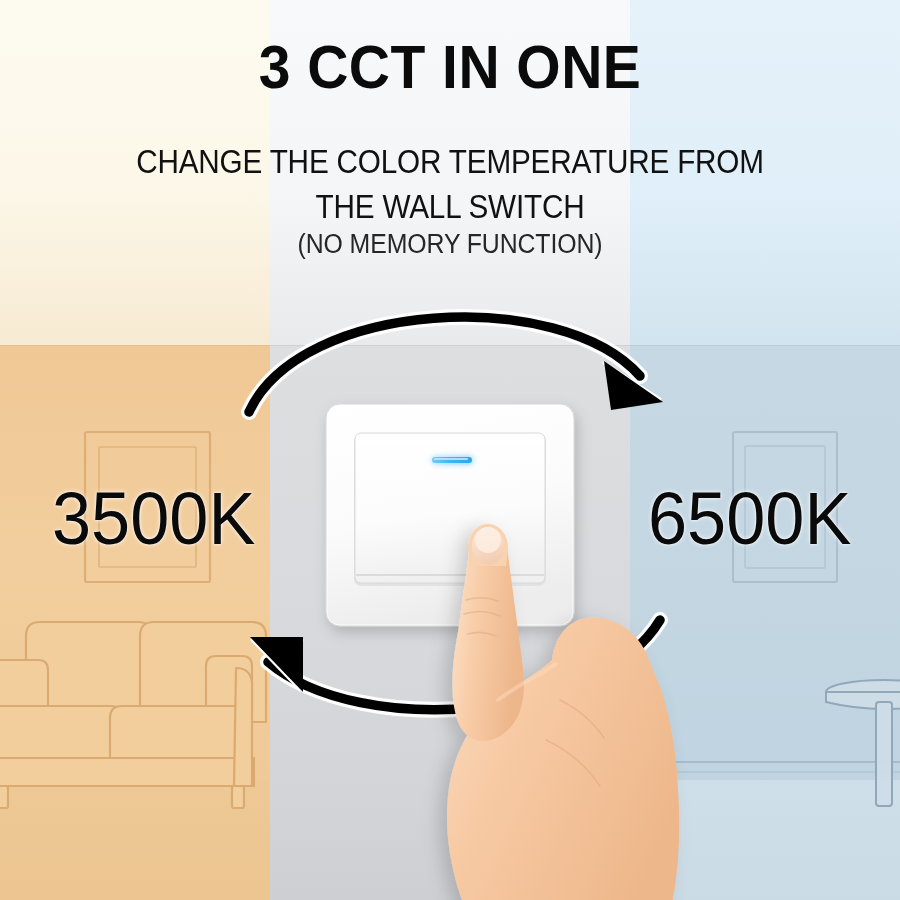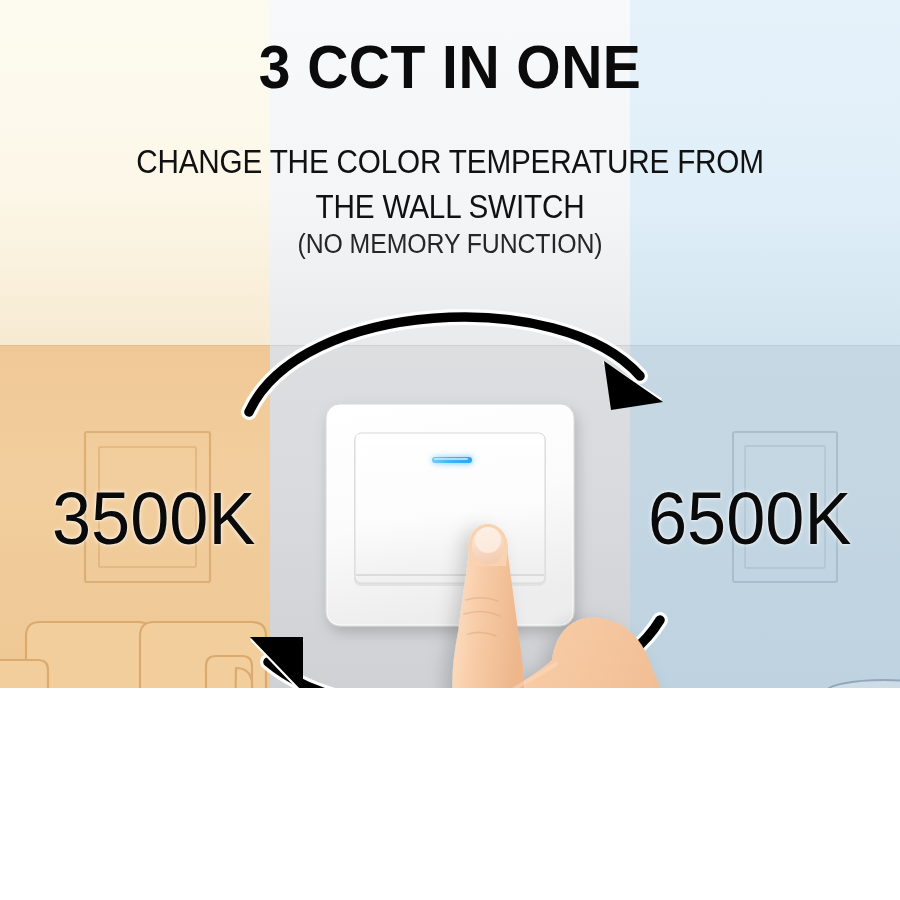--- a/index.html
+++ b/index.html
@@ -2,21 +2,21 @@
 <html><head>
 <meta charset="utf-8">
 <style>
   * { margin:0; padding:0; box-sizing:border-box; }
   html,body { width:900px; height:900px; overflow:hidden; }
   body {
     font-family:"Liberation Sans", sans-serif;
     background:#ffffff;
     position:relative;
   }
-  #stage { position:absolute; inset:0; width:900px; height:688px; overflow:hidden; }
+  #stage { position:absolute; inset:0; width:900px; height:900px; overflow:hidden; }
 
   
   .zone { position:absolute; top:0; bottom:0; }
   .zone-warm   { left:0;     width:270px; }
   .zone-mid    { left:270px; width:360px; }
   .zone-cool   { left:630px; width:270px; }
 
   .wall-upper { position:absolute; left:0; right:0; top:0; height:345px; }
   .wall-lower { position:absolute; left:0; right:0; top:345px; bottom:0; }
 

